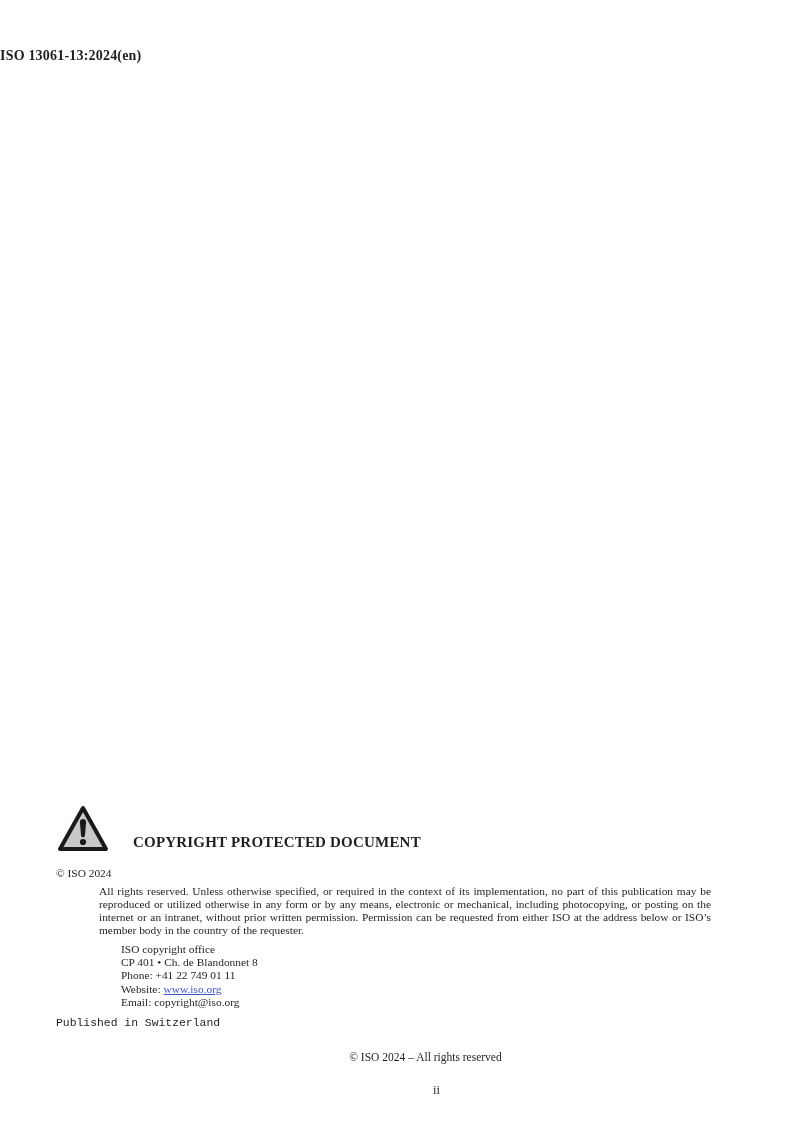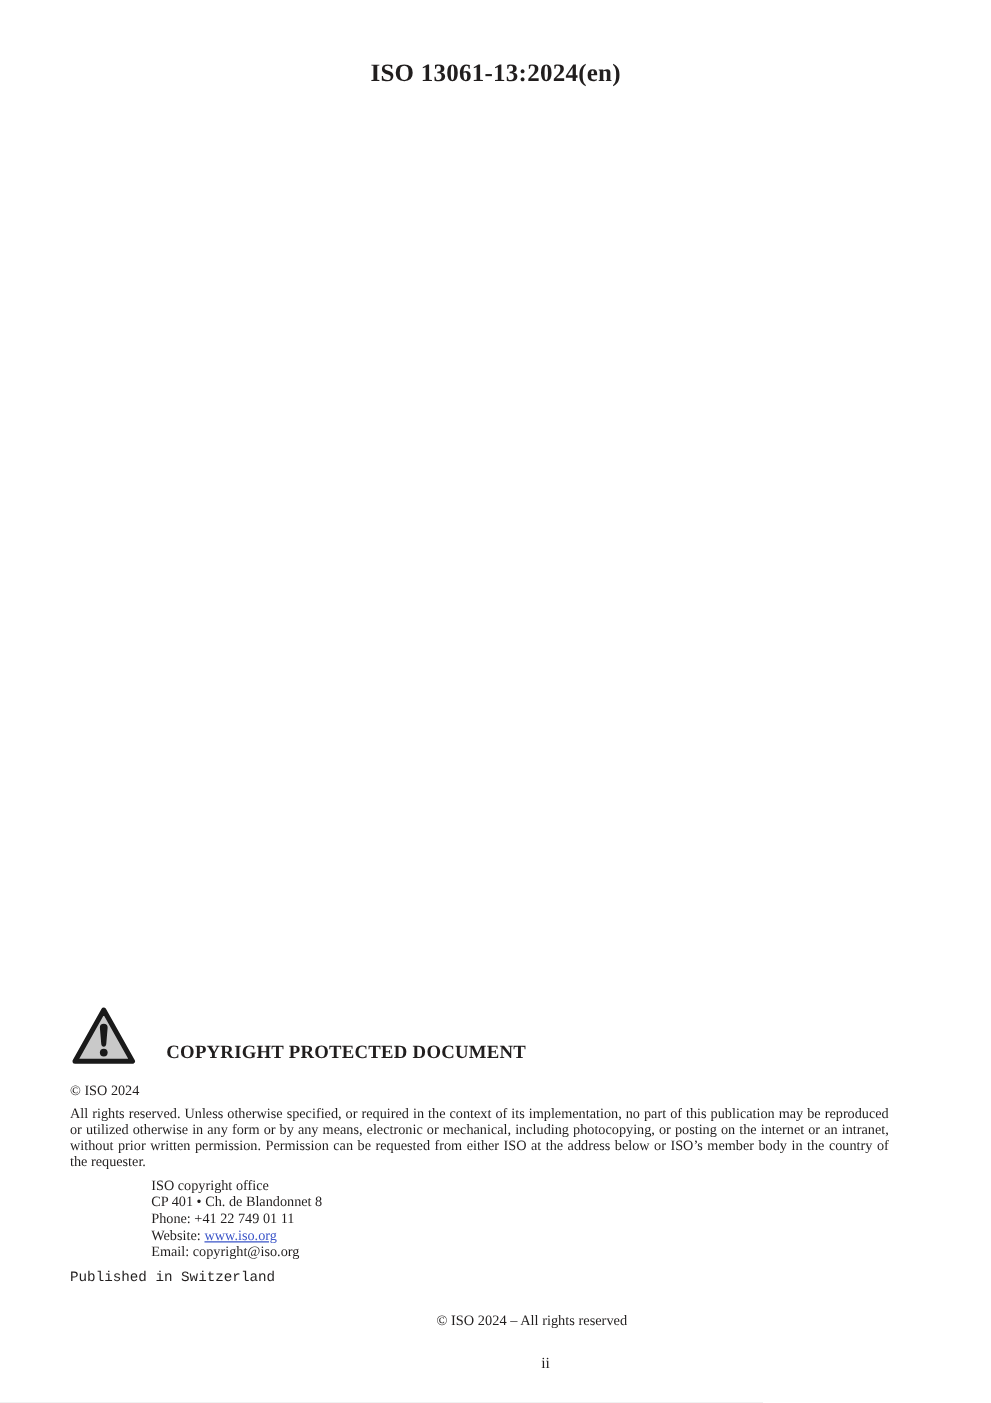--- a/index.html
+++ b/index.html
@@ -15,22 +15,21 @@
     background: #ffffff;
     font-family: "Liberation Serif", "DejaVu Serif", serif;
     color: #211e1e;
     overflow: hidden;
   }
   .doc-header {
     position: absolute;
     top: 48px;
     left: 0;
     width: 100%;
-    text-align: center;
-    font-size: 20px;
+    font-size: 14px;
     font-weight: bold;
     letter-spacing: 0.2px;
   }
   .copyright-section {
     position: absolute;
     left: 56px;
     top: 804px;
     width: 655px;
   }
   .banner-row {
@@ -54,20 +53,21 @@
   .notice-year {
     margin-top: 13px;
     font-size: 11.4px;
     line-height: 13px;
   }
   .body-par {
     margin-top: 5px;
     font-size: 11.4px;
     line-height: 12.9px;
     text-align: justify;
+    margin-left: 43px;
   }
   .address-block {
     margin-top: 6px;
     margin-left: 17px;
     font-size: 11.4px;
     line-height: 13.4px;
   }
   .address-line { white-space: nowrap; margin-left: 48px; }
   .website-label { margin-right: 3px; }
   .website-link {

